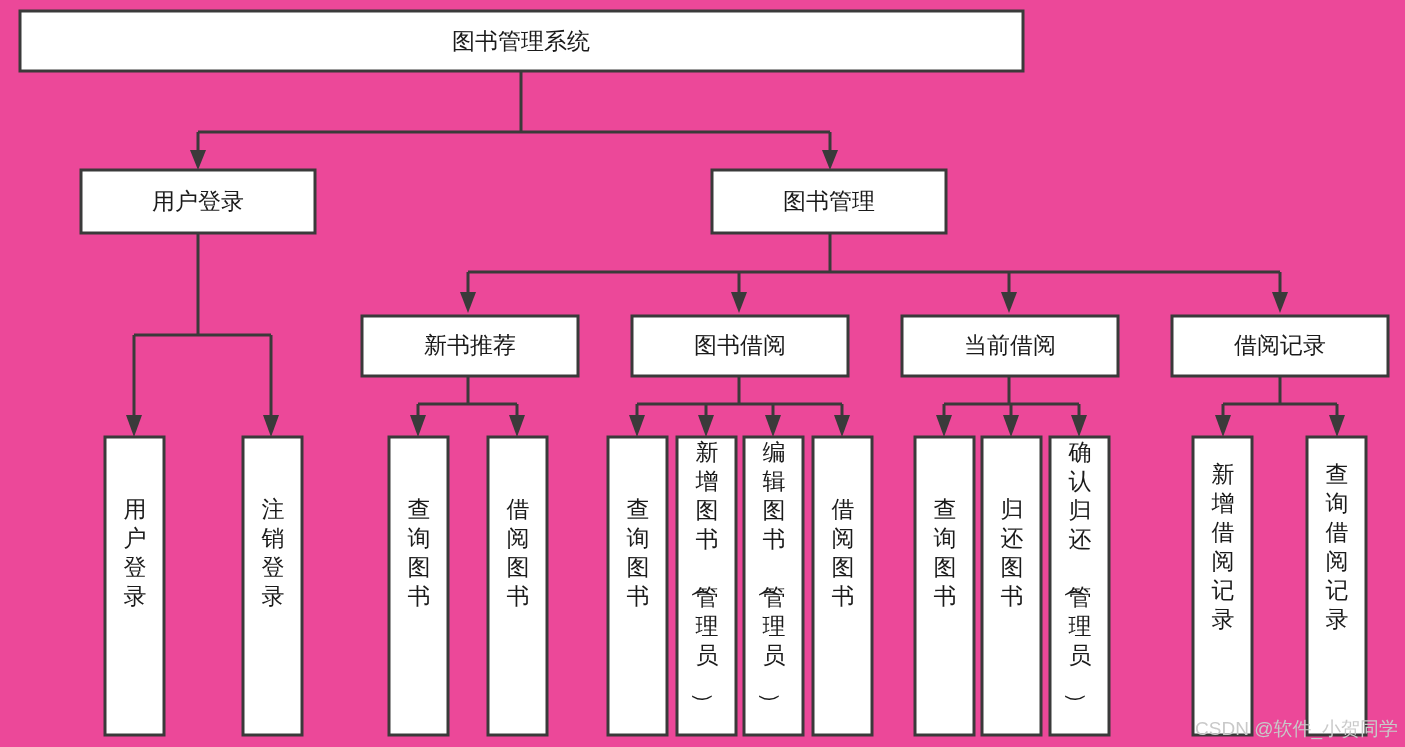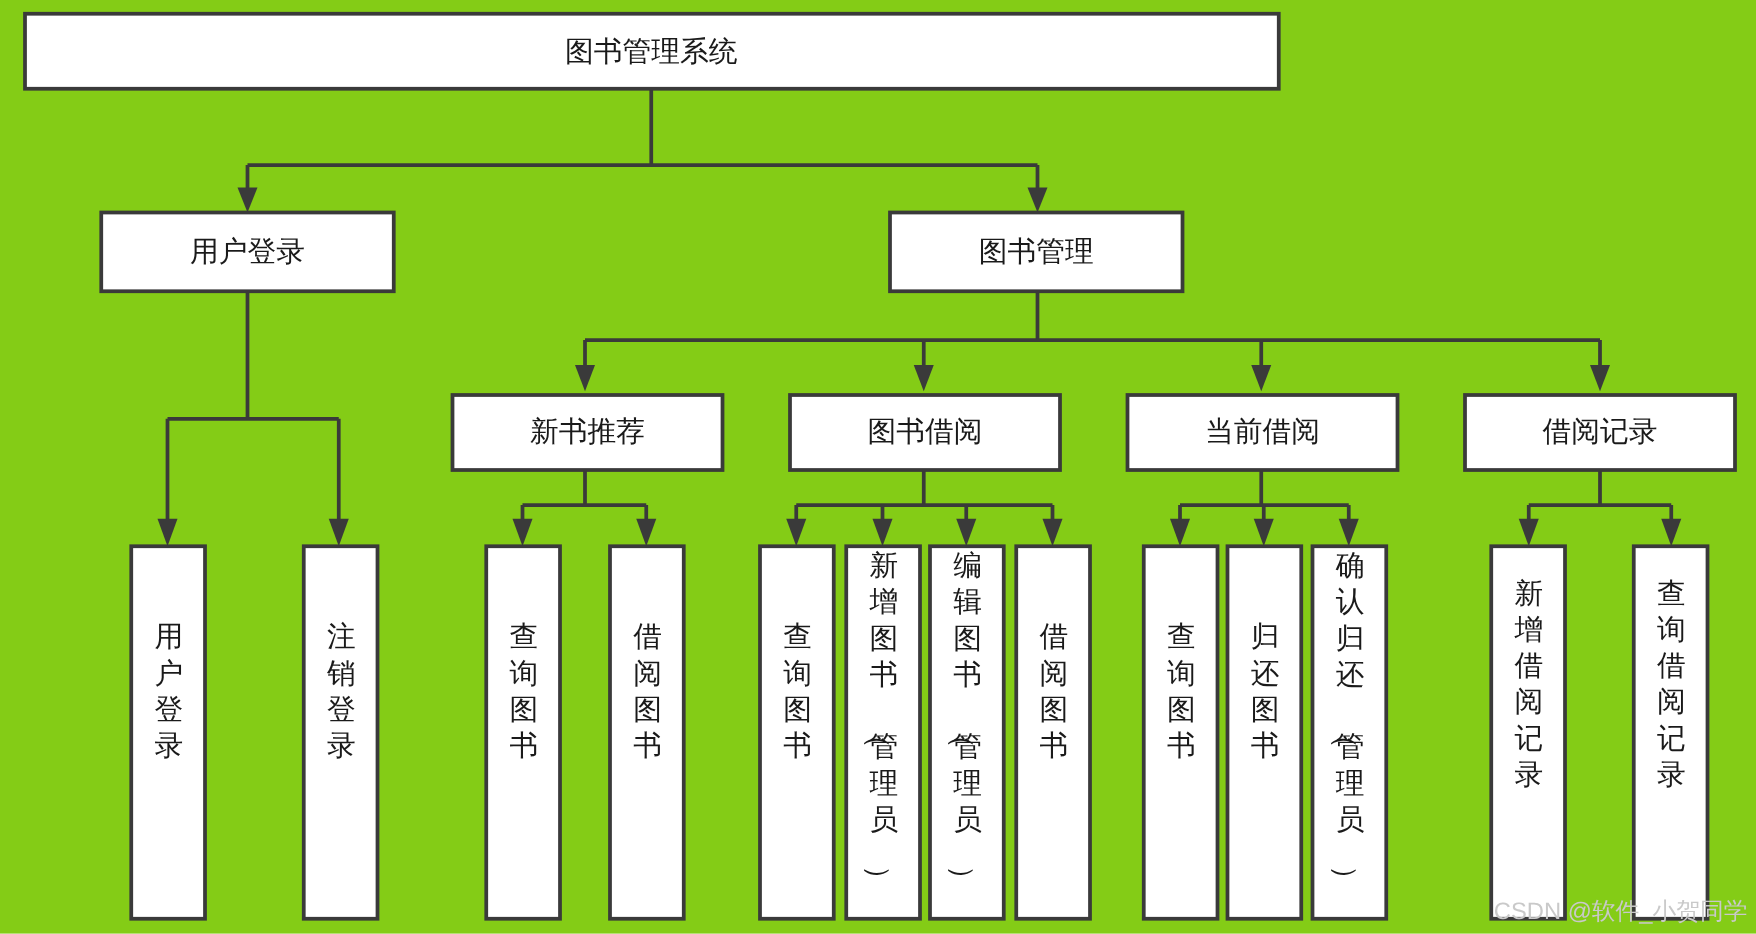--- a/index.html
+++ b/index.html
@@ -8,21 +8,21 @@
     padding: 0;
     background: #ffffff;
   }
   body {
     font-family: "Liberation Sans", "DejaVu Sans", sans-serif;
   }
   #diagram-root {
     position: relative;
     width: 1405px;
     height: 747px;
-    background: #84cc16;
+    background: #ec4899;
     overflow: hidden;
   }
   svg.diagram-canvas {
     position: absolute;
     left: 0;
     top: 0;
     width: 1405px;
     height: 747px;
     display: block;
   }

